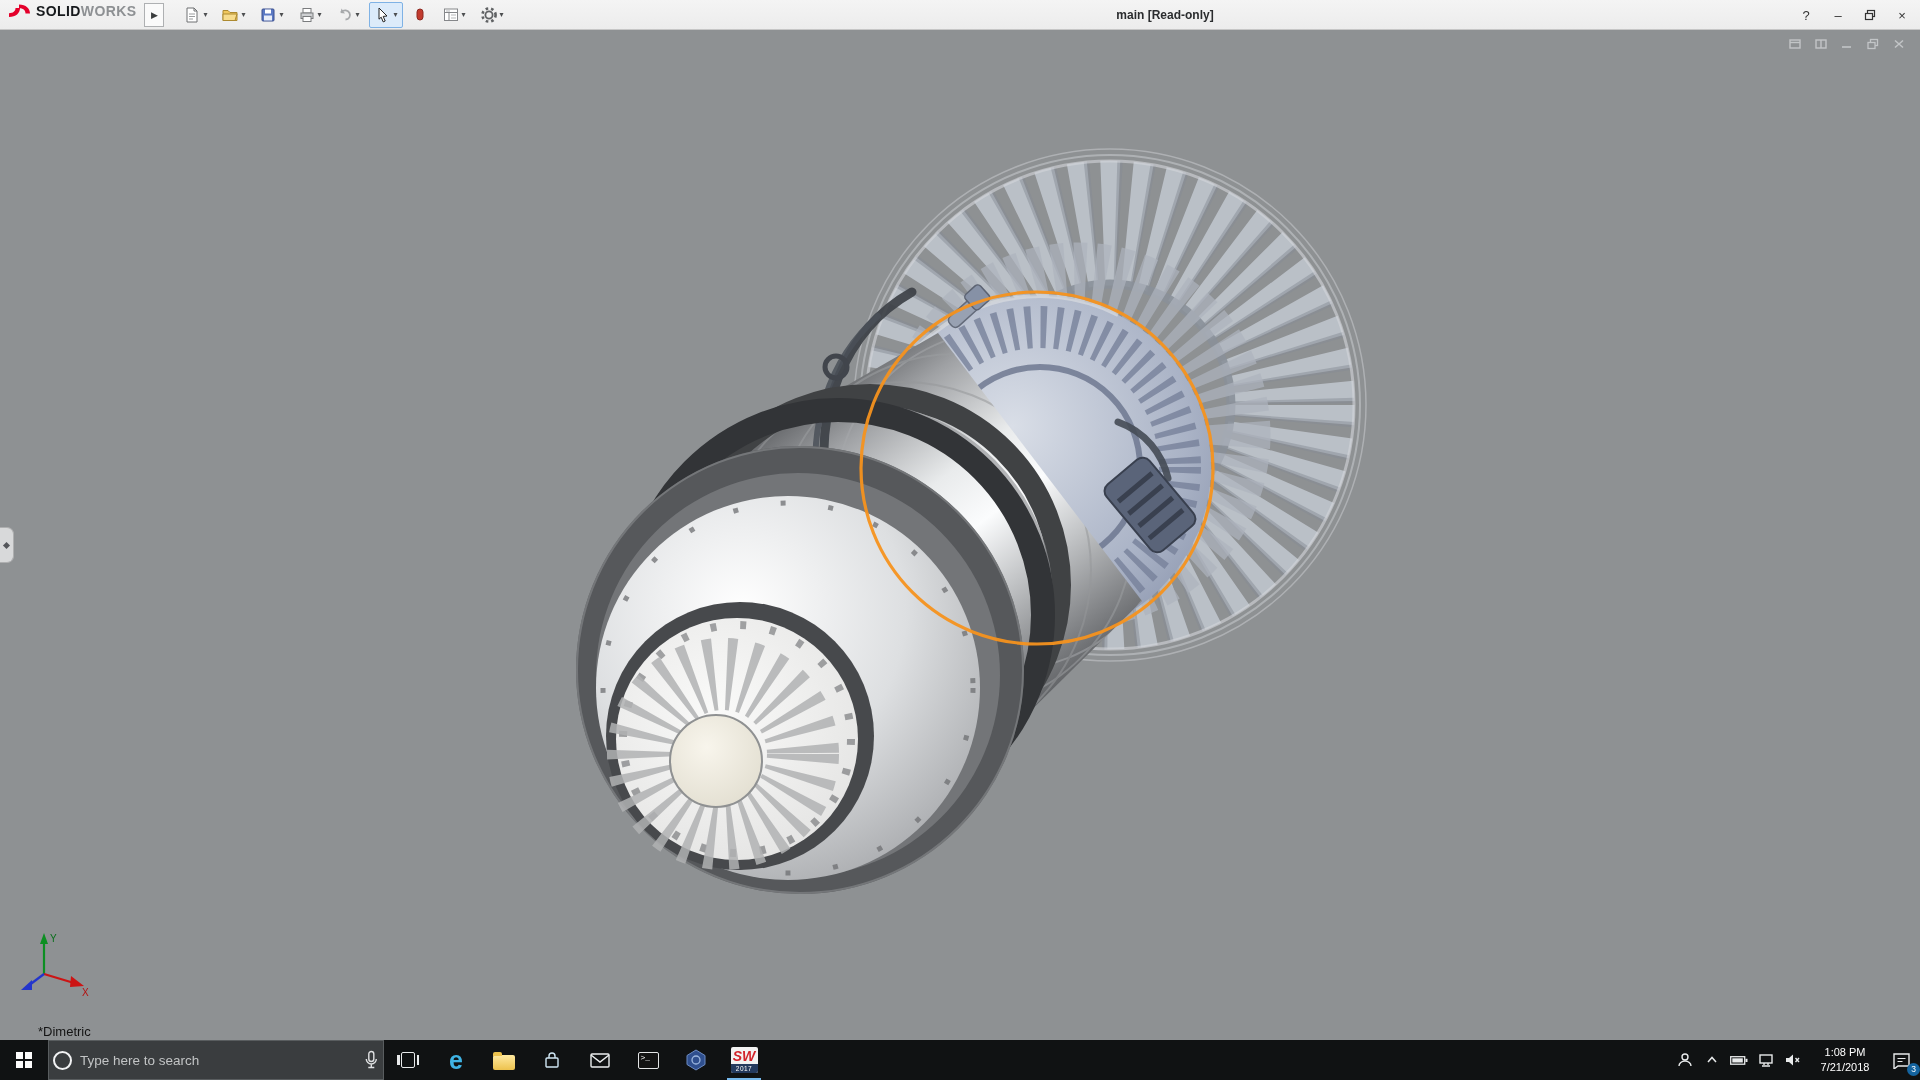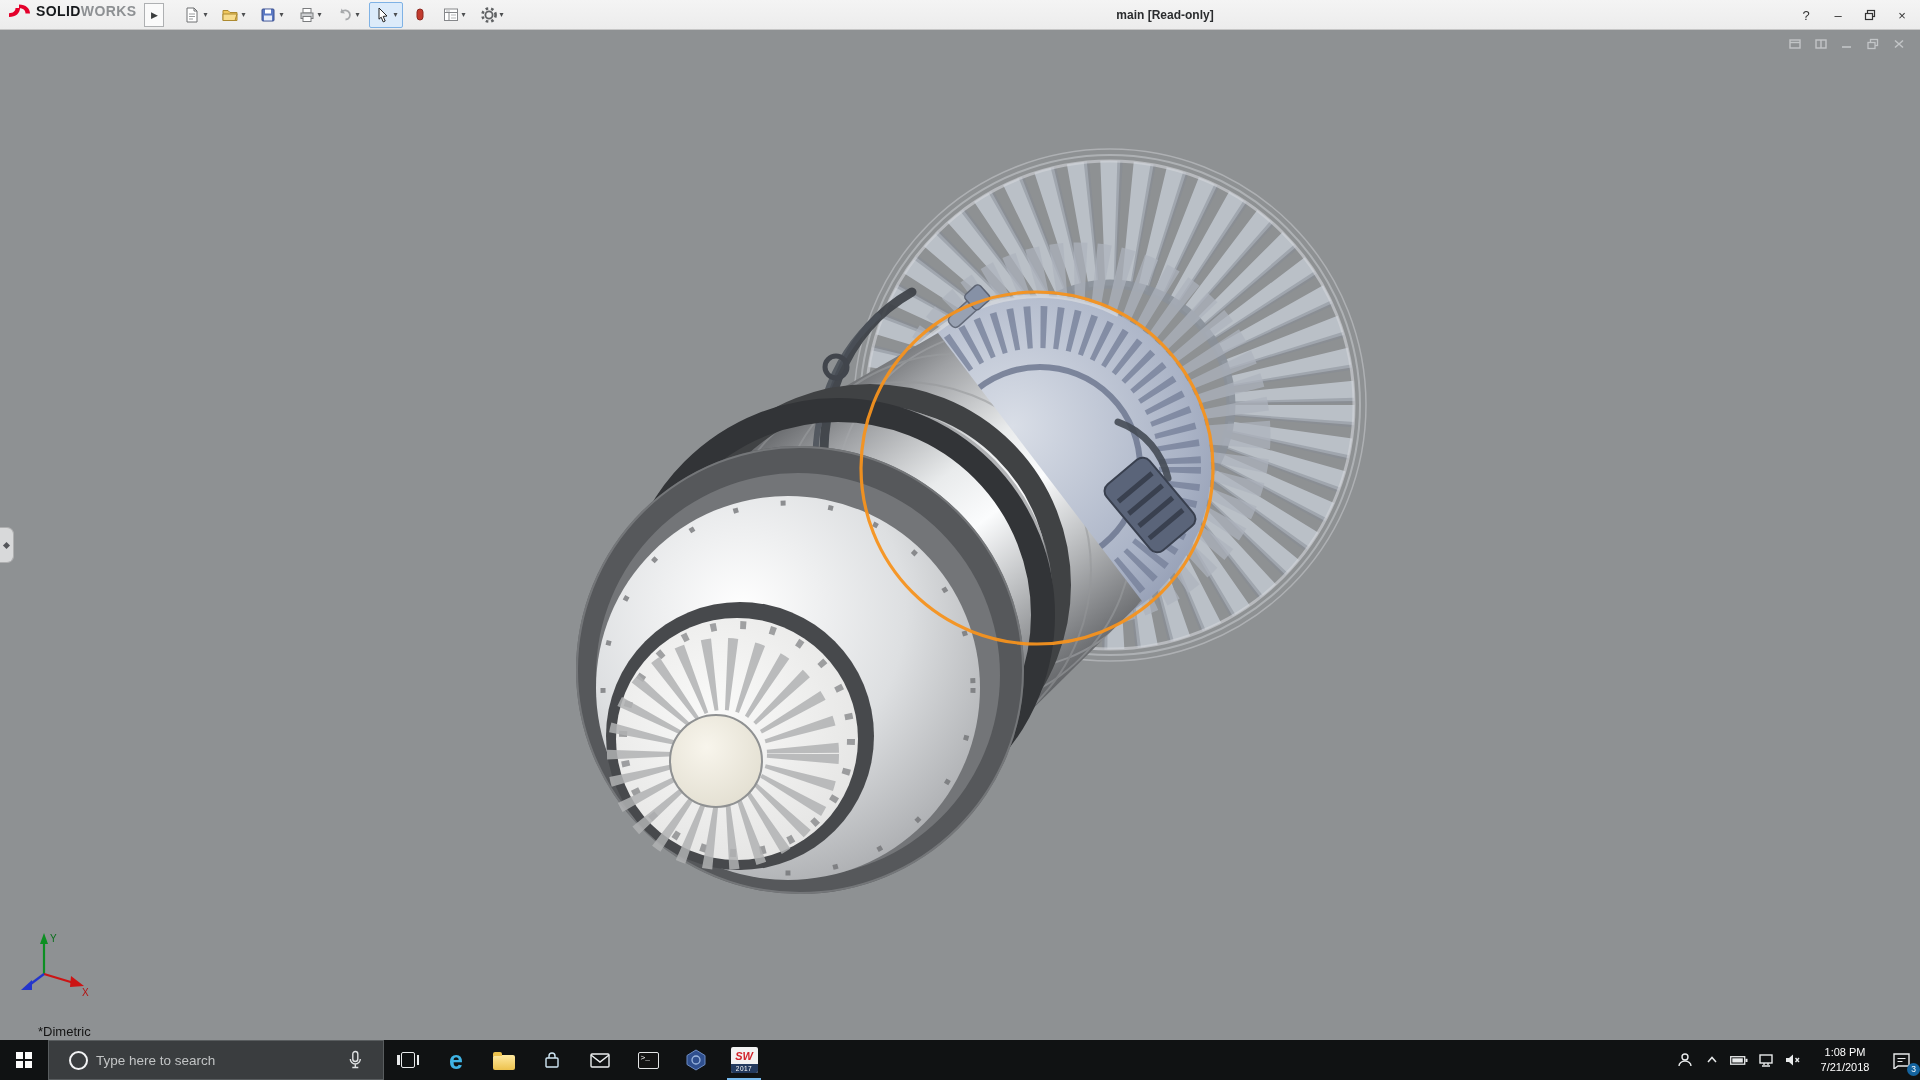--- a/index.html
+++ b/index.html
@@ -29,34 +29,34 @@
   .fm-tab { position:absolute; left:0; top:497px; width:14px; height:36px; background:#d8d9da; border:1px solid #aeafb0; border-left:none; border-radius:0 7px 7px 0; display:flex; align-items:center; justify-content:center; cursor:pointer; }
   .fm-tab i { display:block; width:5px; height:5px; background:#54565a; transform:rotate(45deg); }
   .triad { position:absolute; left:14px; bottom:30px; }
   .view-label { position:absolute; left:12px; bottom:1px; font-size:13px; color:#141414;margin-left:26px; }
 
   
   #taskbar { position:absolute; left:0; right:0; bottom:0; height:40px; background:#101213; display:flex; align-items:stretch; z-index:30; }
   .tb-slot { width:48px; display:flex; align-items:center; justify-content:center; background:transparent; border:none; cursor:pointer; position:relative; }
   .start-grid { display:grid; grid-template-columns:7px 7px; grid-template-rows:7px 7px; gap:1.5px; }
   .start-grid i { background:#fdfdfd; }
-  .search-box { width:336px; margin:0; background:#3a3d3f; border:1px solid #595d5f; display:flex; align-items:center; padding:0 20px; gap:8px; }
+  .search-box { width:336px; margin:0; background:#3a3d3f; border:1px solid #595d5f; display:flex; align-items:center; padding:0 4px; gap:8px; }
   .cortana { width:19px; height:19px; border:2px solid #f2f3f4; border-radius:50%; flex:none; }
   .search-box input { flex:1; min-width:0; background:transparent; border:none; outline:none; color:#d8d9da; font-size:13.5px; font-family:"Liberation Sans",sans-serif; }
   .search-box input::placeholder { color:#c2c4c5; }
   .tv { position:relative; width:22px; height:16px; }
   .tv .c { position:absolute; left:4px; right:4px; top:0; bottom:0; border:1.6px solid #e8eaeb; border-radius:2px; }
   .tv .l { position:absolute; left:0; top:3px; bottom:3px; width:2.5px; background:#e8eaeb; }
   .tv .r { position:absolute; right:0; top:3px; bottom:3px; width:2.5px; background:#e8eaeb; }
   .edge-e { font-size:25px; font-weight:700; color:#3fb4e5; line-height:1; }
   .folder { position:relative; width:22px; height:15px; background:linear-gradient(#ffe9a0,#edc24d); border-radius:2px; margin-top:4px; }
   .folder:before { content:""; position:absolute; top:-3px; left:0; width:9px; height:4px; background:#edc24d; border-radius:2px 2px 0 0; }
   .console { width:21px; height:17px; background:#131313; border:1px solid #e3e5e6; border-radius:2px; color:#fff; font-family:"Liberation Mono",monospace; font-size:8px; line-height:9px; padding-left:2px; text-align:left; }
   .sw-tile { position:relative; width:27px; height:26px; background:#f2f2f2; border-radius:2px; overflow:hidden; display:flex; flex-direction:column; }
-  .sw-tile .sw { flex:1; display:flex; align-items:center; justify-content:center; color:#d2232a; font-weight:700; font-style:italic; font-size:11px; }
+  .sw-tile .sw { flex:1; display:flex; align-items:center; justify-content:center; color:#d2232a; font-weight:700; font-style:italic; font-size:14px; }
   .sw-tile .yr { height:9px; background:#243a5e; color:#fff; font-size:6.5px; line-height:9px; text-align:center; letter-spacing:.5px; }
   .run-ind { position:absolute; bottom:0; left:7px; right:7px; height:2.5px; background:#76b9ed; }
   .tray { margin-left:auto; display:flex; align-items:stretch; }
   .tray-btn { width:27px; display:flex; align-items:center; justify-content:center; background:transparent; border:none; cursor:pointer; position:relative; }
   .clock { width:78px; display:flex; flex-direction:column; align-items:center; justify-content:center; color:#fff; font-size:11px; line-height:1.35; background:transparent; border:none; cursor:pointer; }
   .badge { position:absolute; right:0; bottom:4px; min-width:13px; height:13px; border-radius:50%; background:#1464a0; color:#fff; font-size:8.5px; line-height:13px; text-align:center; }
   svg { display:block; }
 </style>
 </head>
 <body>

